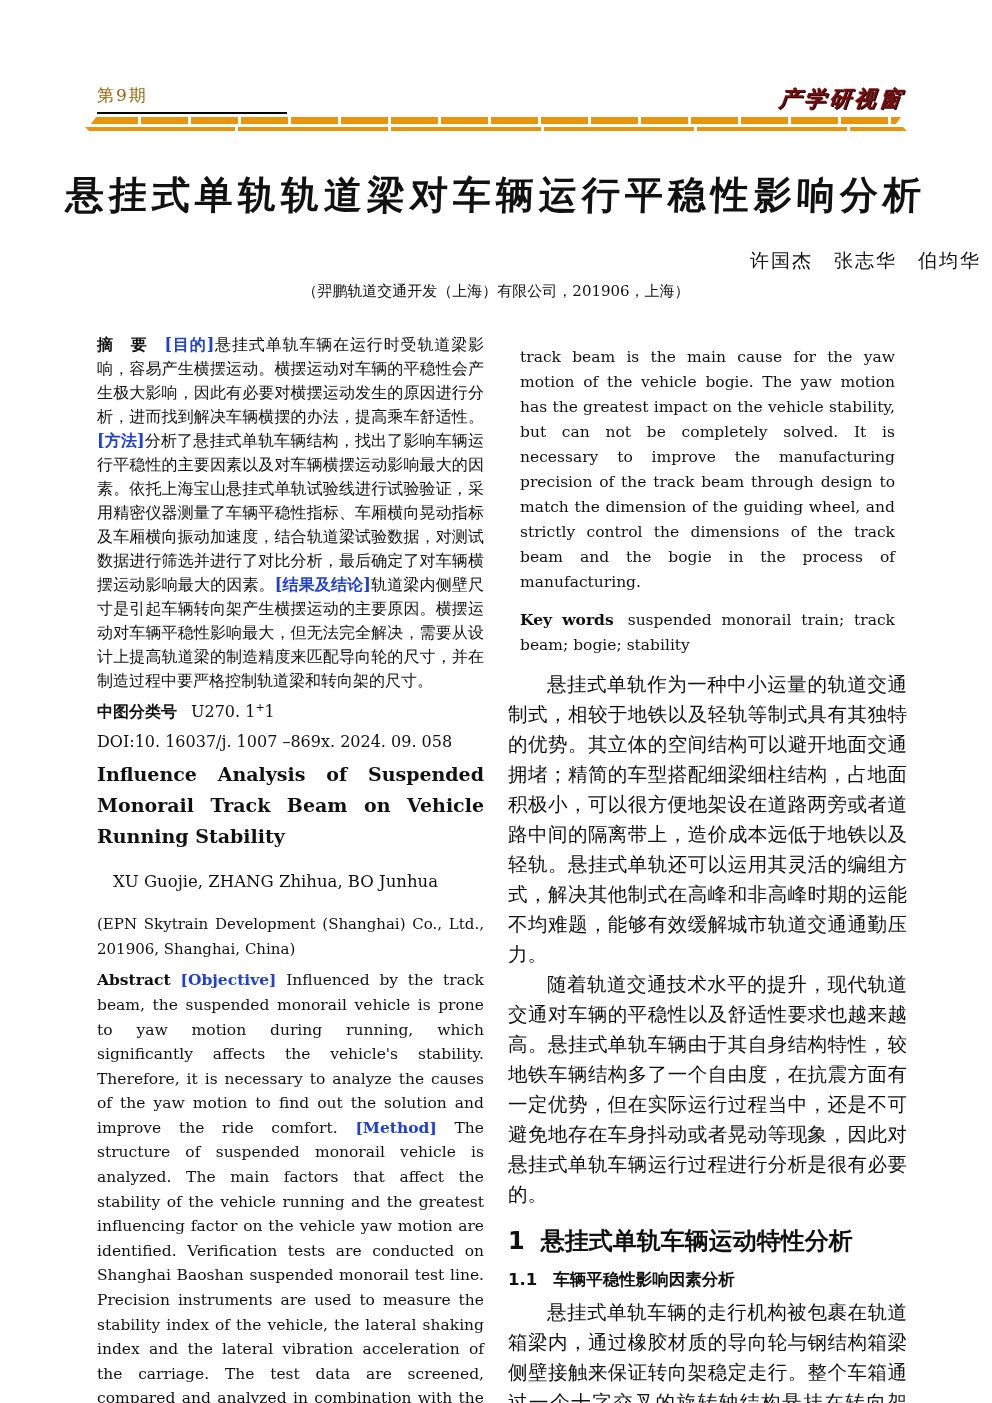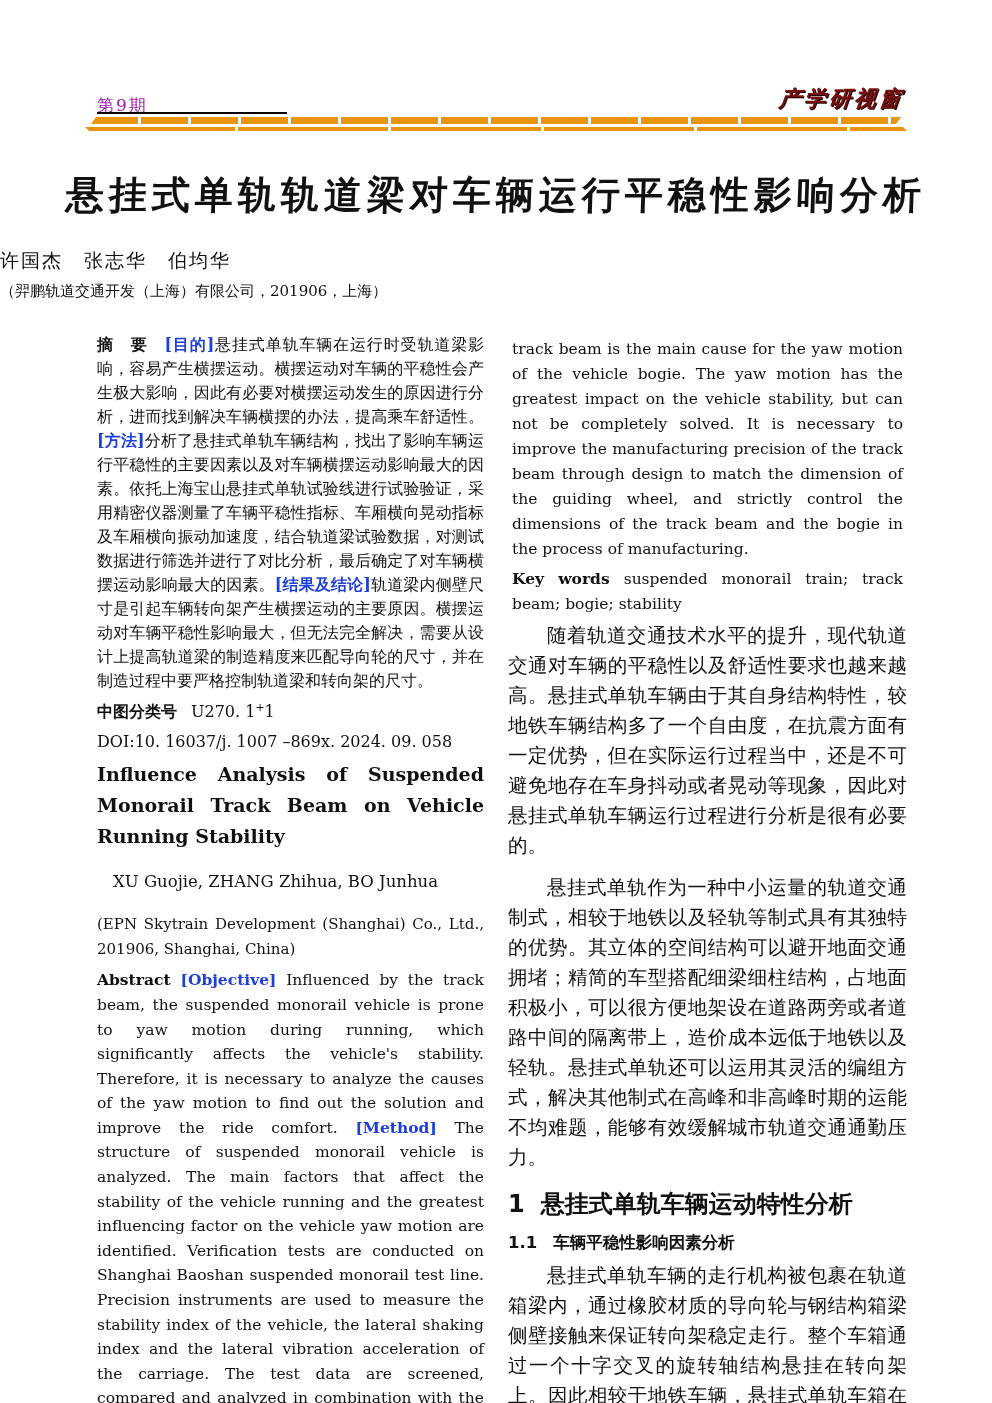--- a/index.html
+++ b/index.html
@@ -6,22 +6,22 @@
   .page{
     position:relative;
     width:992px;height:1403px;
     background:#ffffff;
     font-family:"DejaVu Serif","Liberation Serif",serif;
     color:#111;
     overflow:hidden;
   }
   
   .hdr-issue{
-    position:absolute;left:97px;top:94px;
-    font-size:17px;letter-spacing:2px;color:#a21caf;
+    position:absolute;left:97px;top:84px;
+    font-size:17px;letter-spacing:2px;color:#a16207;
   }
   .hdr-issue-rule{
     position:absolute;left:97px;top:112px;width:190px;height:2px;background:#000;
   }
   .hdr-logo{
     position:absolute;right:88px;top:84px;
     font-size:22px;font-weight:bold;font-style:italic;
     letter-spacing:3px;color:#7a0e0e;
     text-shadow:1px 1px 0 #1a0000;
     transform:skewX(-6deg);
@@ -39,26 +39,26 @@
     clip-path:polygon(0 0,calc(100% - 4px) 0,100% 100%,4px 100%);
   }
   
   .title-cn{
     position:absolute;left:0;right:0;top:170px;
     text-align:center;
     font-size:38px;font-weight:bold;letter-spacing:5px;
     transform:skewX(-2deg);
   }
   .authors-cn{
-    position:absolute;left:0;right:4px;top:248px;
-    text-align:left;font-size:19px;letter-spacing:2px;
+    position:absolute;left:0;right:11px;top:248px;
+    text-align:right;font-size:19px;letter-spacing:2px;
   }
   .affil-cn{
     position:absolute;left:0;right:0;top:282px;
-    font-size:15px;
+    text-align:center;font-size:15px;
   }
   
   .col-left{position:absolute;left:97px;top:333px;width:387px;}
   .col-right{position:absolute;left:508px;top:333px;width:399px;}
 
   .cn-abstract{
     font-size:16px;line-height:24px;text-align:justify;margin:0;
   }
   .lbl-cn{
     font-family:"DejaVu Sans","Liberation Sans",sans-serif;
@@ -75,21 +75,21 @@
     font-size:19px;font-weight:bold;line-height:31px;
     text-align:justify;margin:2px 0 0 0;
   }
   .eng-authors{font-size:16.5px;line-height:28px;margin:16px;}
   .eng-affil{font-size:15px;line-height:25px;margin:0;text-align:justify;}
   .eng-abstract{
     font-size:15.5px;line-height:24.6px;text-align:justify;margin:6px 0 0 0;
   }
   .eng-abstract .lbl-en{font-weight:bold;margin-right:10px;}
   .eng-cont{
-    font-size:15.5px;line-height:25px;text-align:justify;margin:4px;
+    font-size:15.5px;line-height:25px;text-align:justify;margin:12px;
   }
   .kw-en .lbl-en{font-weight:bold;margin-right:14px;}
 
   .cn-body{
     font-size:19.5px;line-height:30px;text-align:justify;
     text-indent:2em;margin:0;
   }
   .cn-body.first{margin-top:12px;}
   .sec-h1{
     font-family:"DejaVu Sans","Liberation Sans",sans-serif;
@@ -135,22 +135,22 @@
 
     <p class="eng-abstract"><span class="lbl-en">Abstract</span><span class="blue">[Objective]</span> <span>Influenced by the track beam, the suspended monorail vehicle is prone to yaw motion during running, which significantly affects the vehicle's stability. Therefore, it is necessary to analyze the causes of the yaw motion to find out the solution and improve the ride comfort.</span> <span class="blue">[Method]</span> <span>The structure of suspended monorail vehicle is analyzed. The main factors that affect the stability of the vehicle running and the greatest influencing factor on the vehicle yaw motion are identified. Verification tests are conducted on Shanghai Baoshan suspended monorail test line. Precision instruments are used to measure the stability index of the vehicle, the lateral shaking index and the lateral vibration acceleration of the carriage. The test data are screened, compared and analyzed in combination with the test data of the track beam. Finally, the greatest influencing factor on the vehicle yaw motion is determined.</span>  </p>
   </div>
 
   <div class="col-right">
 
     <p class="eng-cont">track beam is the main cause for the yaw motion of the vehicle bogie. The yaw motion has the greatest impact on the vehicle stability, but can not be completely solved. It is necessary to improve the manufacturing precision of the track beam through design to match the dimension of the guiding wheel, and strictly control the dimensions of the track beam and the bogie in the process of manufacturing.</p>
 
     <p class="eng-cont kw-en"><span class="lbl-en">Key words</span><span>suspended monorail train; track beam; bogie; stability</span></p>
 
+    <p class="cn-body first">悬挂式单轨作为一种中小运量的轨道交通制式，相较于地铁以及轻轨等制式具有其独特的优势。其立体的空间结构可以避开地面交通拥堵；精简的车型搭配细梁细柱结构，占地面积极小，可以很方便地架设在道路两旁或者道路中间的隔离带上，造价成本远低于地铁以及轻轨。悬挂式单轨还可以运用其灵活的编组方式，解决其他制式在高峰和非高峰时期的运能不均难题，能够有效缓解城市轨道交通通勤压力。</p>
     <p class="cn-body">随着轨道交通技术水平的提升，现代轨道交通对车辆的平稳性以及舒适性要求也越来越高。悬挂式单轨车辆由于其自身结构特性，较地铁车辆结构多了一个自由度，在抗震方面有一定优势，但在实际运行过程当中，还是不可避免地存在车身抖动或者晃动等现象，因此对悬挂式单轨车辆运行过程进行分析是很有必要的。</p>
-    <p class="cn-body first">悬挂式单轨作为一种中小运量的轨道交通制式，相较于地铁以及轻轨等制式具有其独特的优势。其立体的空间结构可以避开地面交通拥堵；精简的车型搭配细梁细柱结构，占地面积极小，可以很方便地架设在道路两旁或者道路中间的隔离带上，造价成本远低于地铁以及轻轨。悬挂式单轨还可以运用其灵活的编组方式，解决其他制式在高峰和非高峰时期的运能不均难题，能够有效缓解城市轨道交通通勤压力。</p>
 
     <h2 class="sec-h1"><span class="num">1</span><span>悬挂式单轨车辆运动特性分析</span></h2>
 
     <h3 class="sec-h2"><span class="num">1.1</span><span>车辆平稳性影响因素分析</span></h3>
 
     <p class="cn-body">悬挂式单轨车辆的走行机构被包裹在轨道箱梁内，通过橡胶材质的导向轮与钢结构箱梁侧壁接触来保证转向架稳定走行。整个车箱通过一个十字交叉的旋转轴结构悬挂在转向架上。因此相较于地铁车辆，悬挂式单轨车箱在垂向可以绕着摆动轴旋转一定角度。悬挂式单轨结构示意图如图 1 所示。</p>
 
   </div>
 
 </div>

